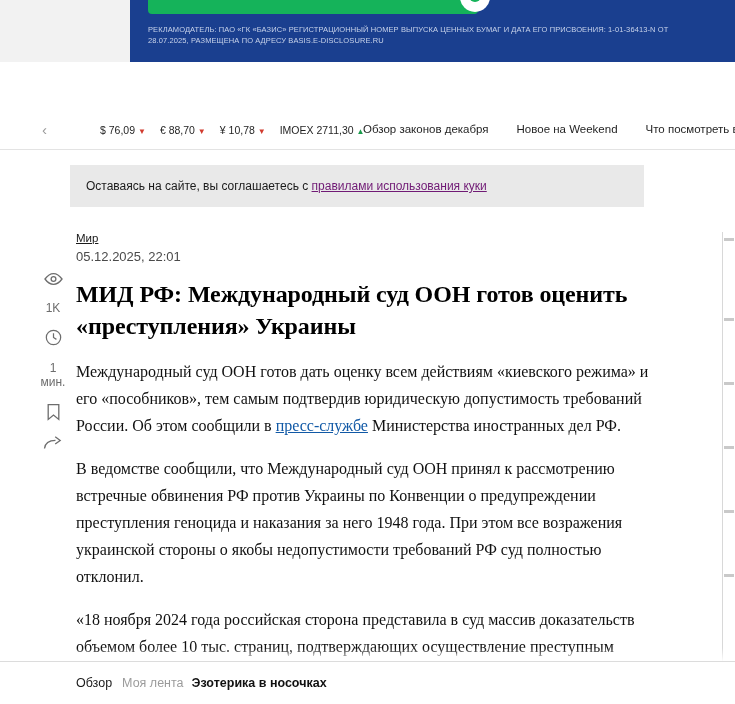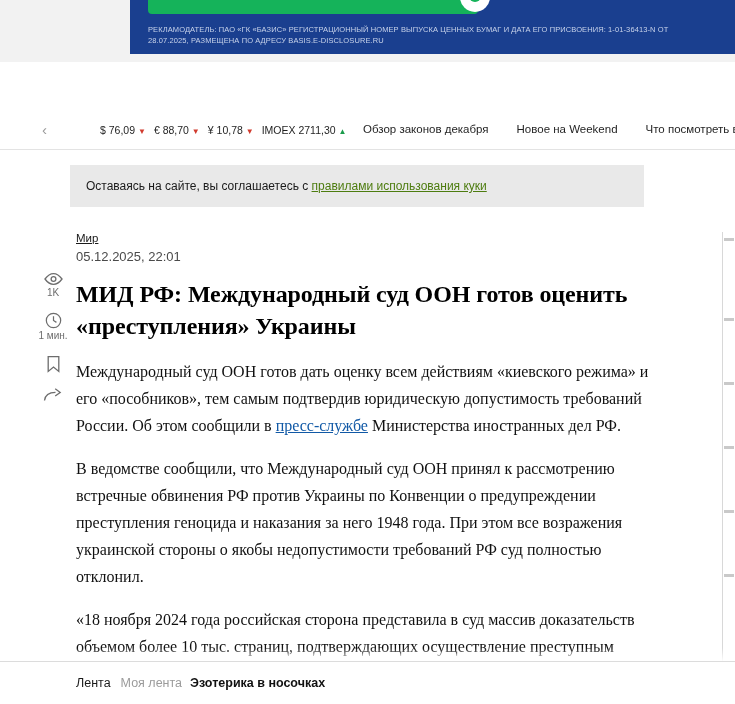--- a/index.html
+++ b/index.html
@@ -24,21 +24,21 @@
   .ad-strip {
     position: absolute;
     left: 0; top: 0;
     width: 735px; height: 62px;
     background: #f2f2f2;
     overflow: hidden;
   }
   .ad-inner {
     position: absolute;
     left: 130px; top: 0;
-    width: 605px; height: 54px;
+    width: 605px; height: 62px;
     background: #1a3f8f;
     color: #cfd9ee;
     overflow: hidden;
   }
   .ad-green-bar {
     position: absolute;
     left: 18px; top: -16px;
     width: 330px; height: 30px;
     background: #15b35a;
     border-radius: 4px;
@@ -134,21 +134,21 @@
     color: #9a9a9a;
     font-size: 15px;
     line-height: 15px;
     cursor: pointer;
   }
   .quotes {
     position: absolute;
     left: 100px; top: 13px;
     display: flex;
     align-items: center;
-    gap: 8px;
+    gap: 14px;
     font-size: 10.5px;
     color: #1f1f1f;
   }
   .quote {
     white-space: nowrap;
   }
   .quote .arr-down { color: #d13b2e; font-size: 8px; }
   .quote .arr-up { color: #1a9b4b; font-size: 8px; }
   .nav-links {
     position: absolute;
@@ -169,21 +169,21 @@
     background: #e9e9e9;
     display: flex;
     align-items: center;
   }
   .cookie-text {
     padding-left: 16px;
     font-size: 12px;
     color: #1a1a1a;
   }
   .cookie-text a {
-    color: #4d7c0f;
+    color: #701a75;
     text-decoration: underline;
   }
 
   
   .article {
     position: absolute;
     left: 76px; top: 232px;
     width: 600px;
   }
   .rubric {
@@ -227,23 +227,23 @@
     width: 34px;
   }
   .rail-item {
     margin-bottom: 4px;
     text-align: center;
     color: #6d6d6d;
     cursor: pointer;
   }
   .rail-item svg { display: block; margin: 0 auto; }
   .rail-label {
-    font-size: 10px;
+    font-size: 12px;
     color: #6d6d6d;
-    margin-top: 1px;
+    margin-top: 15px;
   }
   .rail-gap { height: 10px; }
 
   
   .right-strip {
     position: absolute;
     right: 0; top: 232px;
     width: 12px; height: 430px;
     background: #ffffff;
     border-left: 1px solid #d8d8d8;
@@ -383,18 +383,18 @@
     <div class="right-tick" style="top:86px"></div>
     <div class="right-tick" style="top:150px"></div>
     <div class="right-tick" style="top:214px"></div>
     <div class="right-tick" style="top:278px"></div>
     <div class="right-tick" style="top:342px"></div>
   </div>
 
   <div class="bottom-fade"></div>
 
   <div class="tabbar">
-    <div class="tab first">Лента</div>
+    <div class="tab first">Обзор</div>
     <div class="tab muted">Моя лента</div>
     <div class="tab active">Эзотерика в носочках</div>
   </div>
 
 </div>
 
 </body></html>

